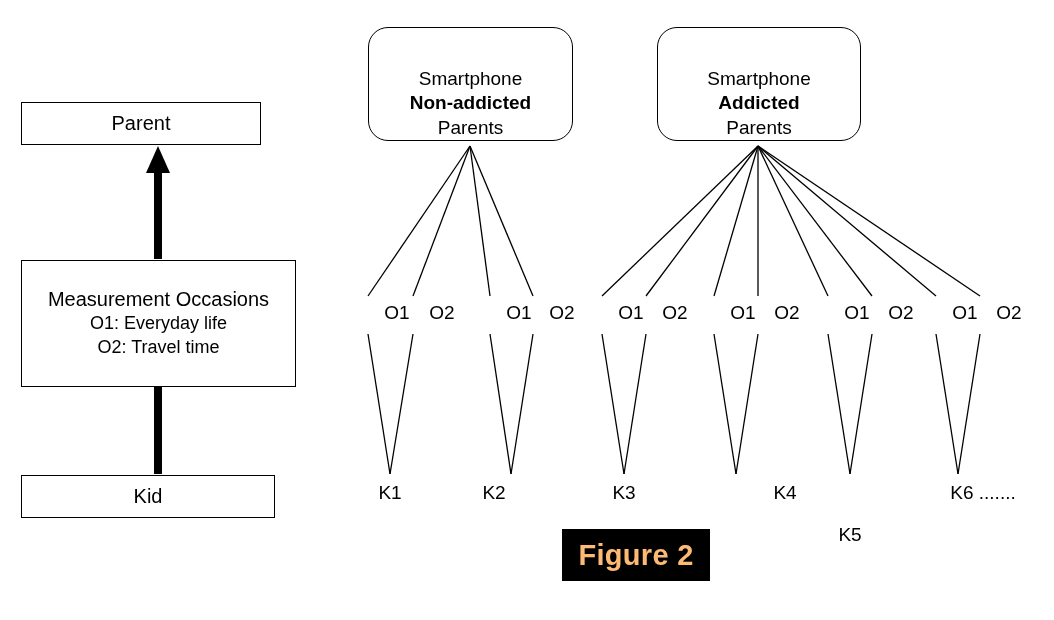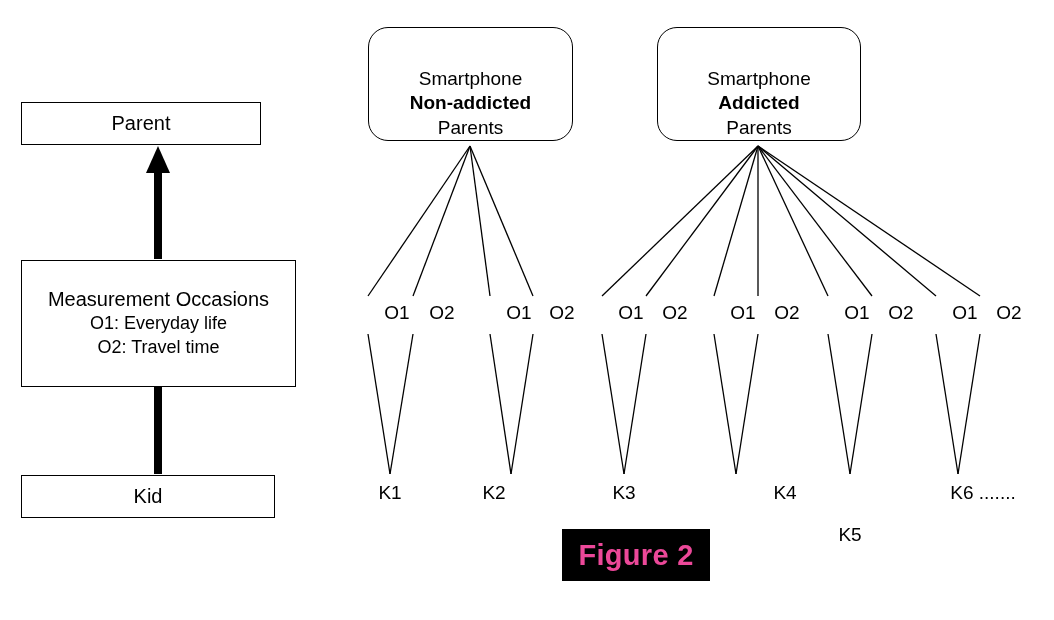--- a/index.html
+++ b/index.html
@@ -85,21 +85,21 @@
   .kid-label { top: 483px; }
 
   
   #figure-caption {
     position: absolute;
     left: 562px;
     top: 529px;
     width: 148px;
     height: 52px;
     background: #000000;
-    color: #ec4899;
+    color: #fdba74;
     font-weight: bold;
     font-size: 29px;
     display: flex;
     align-items: center;
     justify-content: center;
     letter-spacing: 0.3px;
   }
 </style>
 </head>
 <body>

